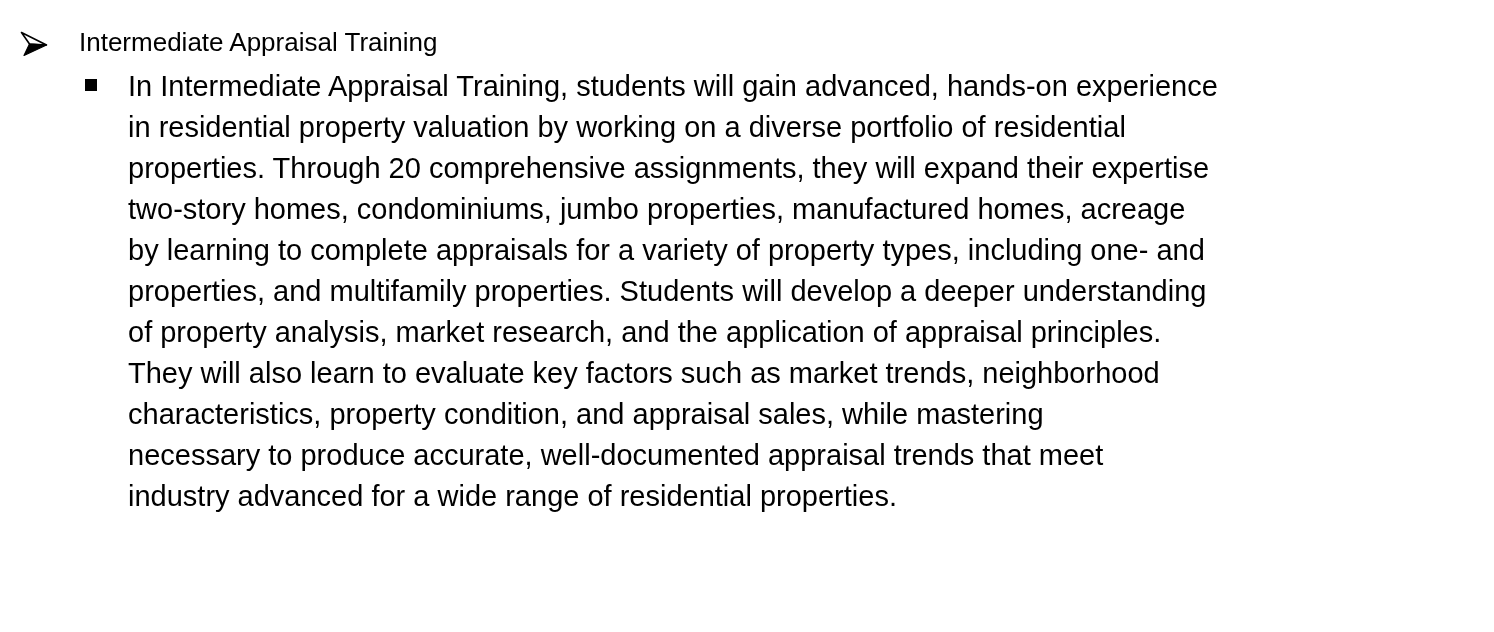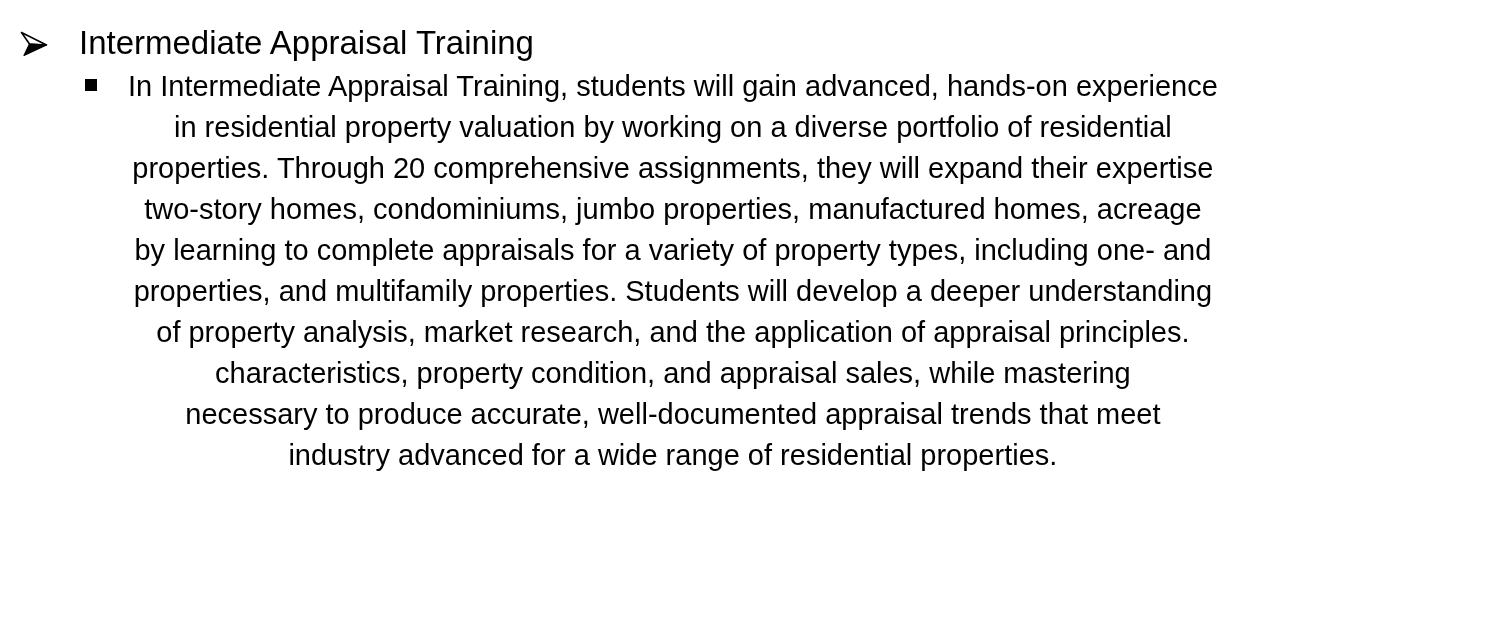--- a/index.html
+++ b/index.html
@@ -24,42 +24,41 @@
     left: 20px;
     top: 31px;
     width: 28px;
     height: 26px;
     display: block;
   }
   .title-text {
     position: absolute;
     left: 79px;
     top: 22px;
-    font-size: 33px;
+    font-size: 26px;
     line-height: 41px;
     white-space: nowrap;
   }
   .square-bullet {
     position: absolute;
     left: 85px;
     top: 79px;
     width: 12px;
     height: 12px;
     background: #000000;
   }
   .paragraph {
     position: absolute;
     left: 128px;
     top: 66px;
     font-size: 29px;
     line-height: 41px;
   }
   .paragraph .line {
     white-space: nowrap;
-    text-align: center;
   }
 </style>
 </head>
 <body>
 
 <div class="slide">
 
   <span class="arrow-bullet">
     <svg width="28" height="26" viewBox="0 0 28 26" xmlns="http://www.w3.org/2000/svg">
       <polygon points="1.5,1.5 26.5,14 9.5,13" fill="#ffffff" stroke="#000000" stroke-width="1.6" stroke-linejoin="round"></polygon>
@@ -72,18 +71,19 @@
   <span class="square-bullet"></span>
 
   <div class="paragraph">
     <div class="line">In Intermediate Appraisal Training, students will gain advanced, hands-on experience</div>
     <div class="line">in residential property valuation by working on a diverse portfolio of residential</div>
     <div class="line">properties. Through 20 comprehensive assignments, they will expand their expertise</div>
     <div class="line">two-story homes, condominiums, jumbo properties, manufactured homes, acreage</div>
     <div class="line">by learning to complete appraisals for a variety of property types, including one- and</div>
     <div class="line">properties, and multifamily properties. Students will develop a deeper understanding</div>
     <div class="line">of property analysis, market research, and the application of appraisal principles.</div>
+    <div class="line">They will also learn to evaluate key factors such as market trends, neighborhood</div>
     <div class="line">characteristics, property condition, and appraisal sales, while mastering</div>
     <div class="line">necessary to produce accurate, well-documented appraisal trends that meet</div>
     <div class="line">industry advanced for a wide range of residential properties.</div>
   </div>
 
 </div>
 
 </body></html>

